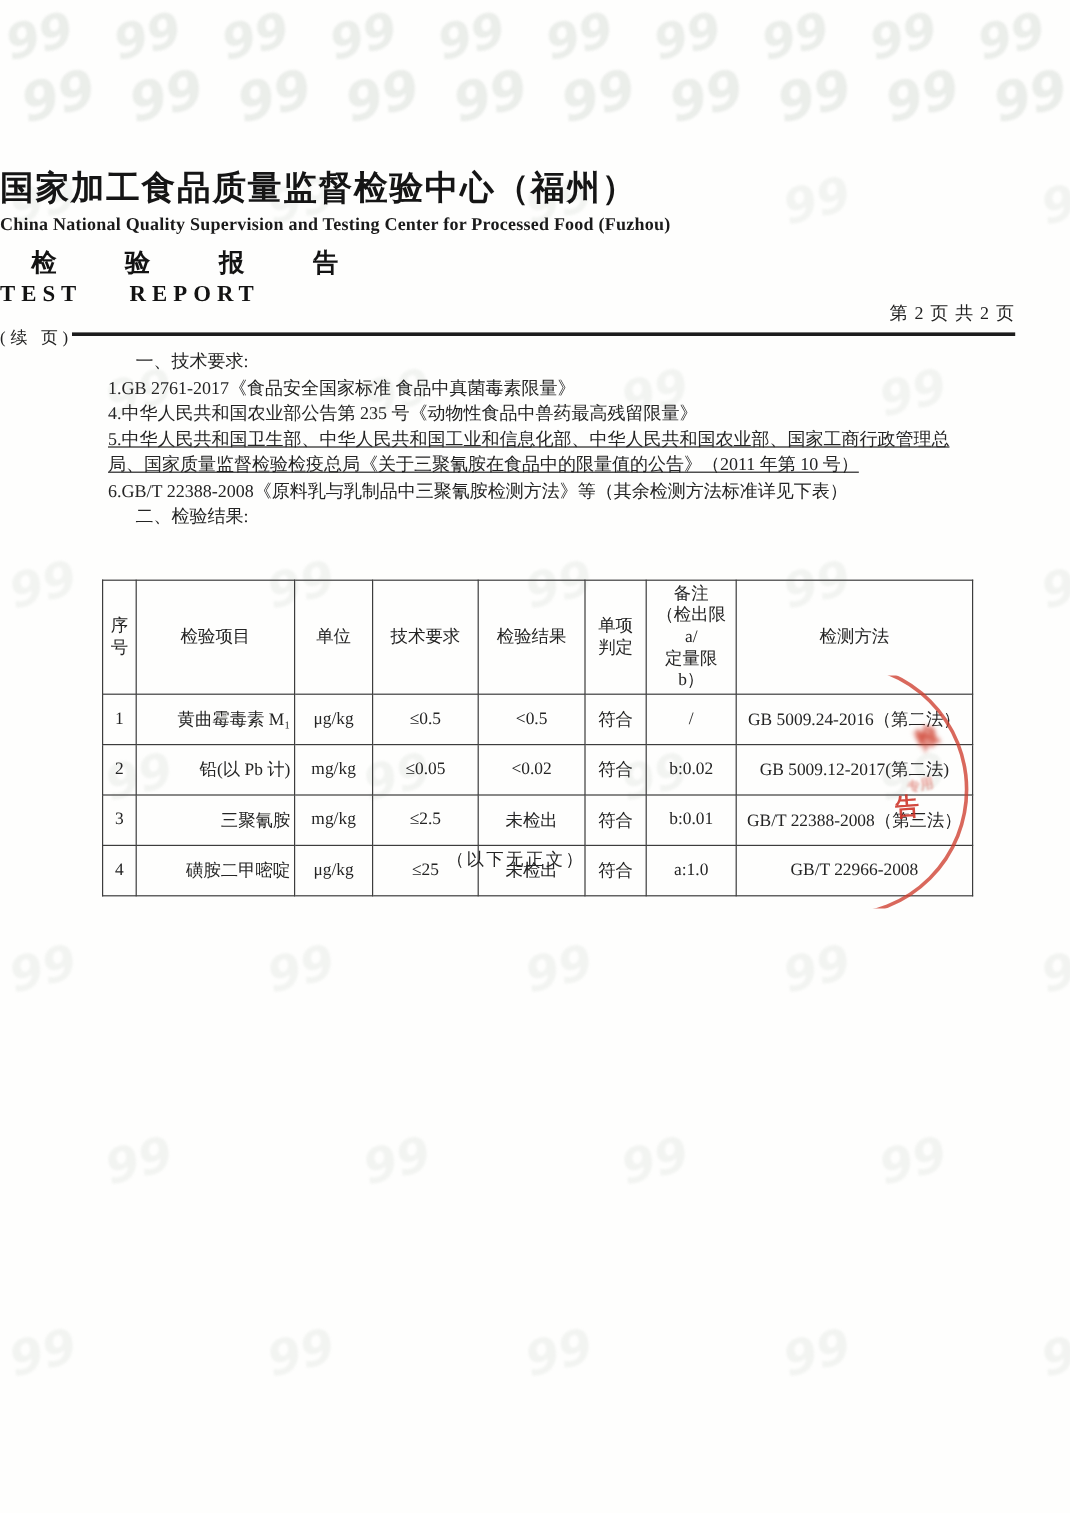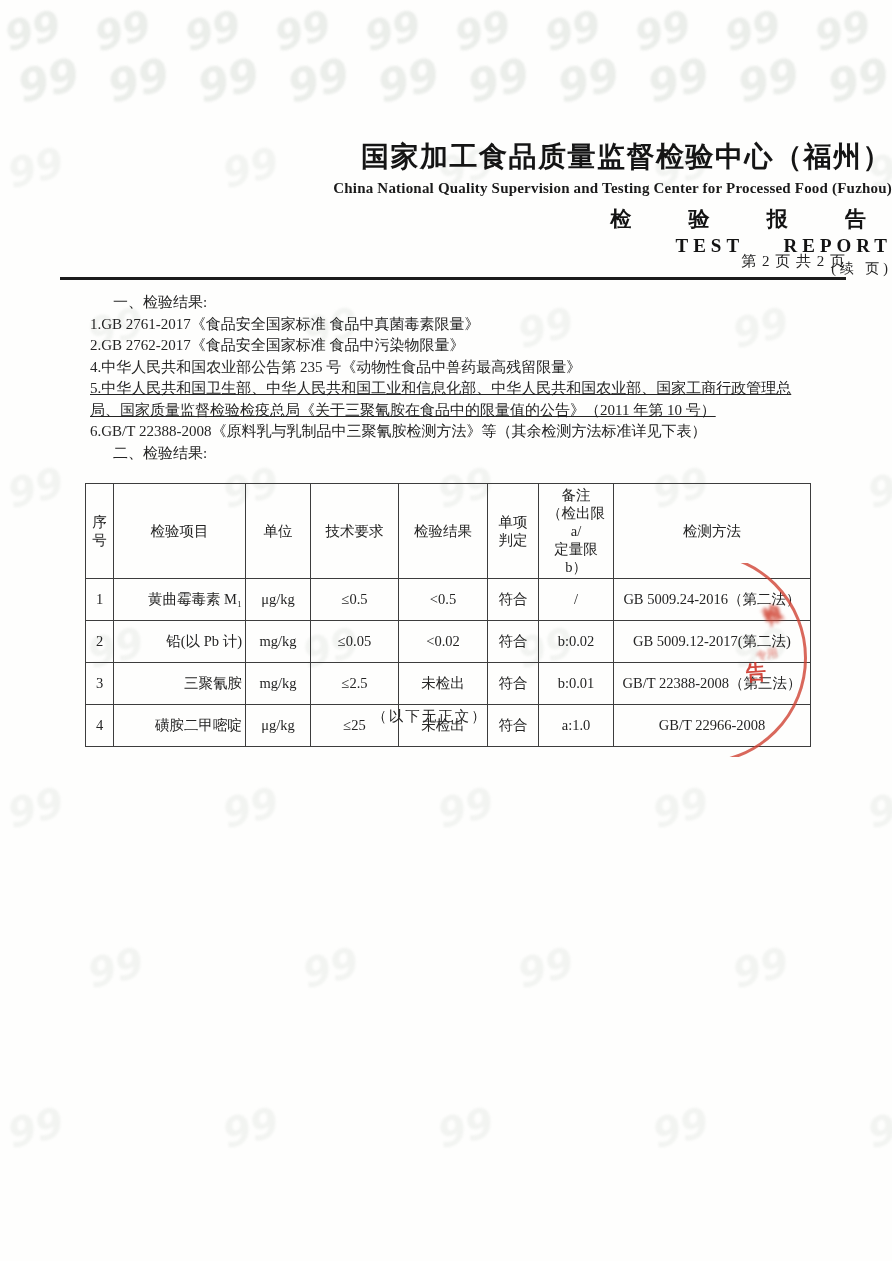--- a/index.html
+++ b/index.html
@@ -17,38 +17,38 @@
     font-family:"DejaVu Sans", sans-serif;
     font-style:italic;font-weight:bold;
     color:rgba(198,205,196,0.38);
     filter:blur(1px);
     transform:rotate(-14deg);
     user-select:none;
     pointer-events:none;
   }
   .page{position:absolute;left:0;top:0;width:892px;height:1261px;}
 
-  .header{position:absolute;left:0;top:138px;width:892px;text-align:right;}
+  .header{position:absolute;left:0;top:138px;width:892px;text-align:left;}
   .cn-title{
     font-size:28px;font-weight:bold;letter-spacing:1.5px;color:#151515;
   }
   .en-title{
     font-size:15px;font-weight:bold;margin-top:4px;color:#1a1a1a;
     letter-spacing:0.2px;
   }
   .report-title{
     font-size:21px;font-weight:bold;letter-spacing:26px;margin-top:8px;
     text-indent:26px;color:#131313;
   }
   .report-title-en{
     font-size:19px;font-weight:bold;letter-spacing:5px;word-spacing:30px;
     margin-top:2px;color:#131313;
   }
   .continuation{
-    font-size:14px;margin-top:3px;letter-spacing:4px;color:#222;
+    font-size:14px;margin-top:16px;letter-spacing:4px;color:#222;
   }
   .report-no{
     position:absolute;left:62px;top:250px;font-size:15px;color:#222;
     letter-spacing:1px;
   }
   .report-no .num{margin-left:20px;font-family:"Liberation Mono", monospace;letter-spacing:0;}
   .page-no{
     position:absolute;right:46px;top:252px;font-size:15px;color:#222;letter-spacing:1px;
   }
   .rule{
@@ -178,23 +178,22 @@
     <div class="report-title">检 验 报 告</div>
     <div class="report-title-en">TEST REPORT</div>
     <div class="continuation">(续 页)</div>
   </div>
 
   <div class="page-no">第 2 页  共 2 页</div>
 
   <div class="rule"></div>
 
   <div class="basis">
-    <div class="heading">一、检验结果:</div>
+    <div class="heading">一、技术要求:</div>
     <div class="item">1.GB 2761-2017《食品安全国家标准 食品中真菌毒素限量》</div>
-    <div class="item">2.GB 2762-2017《食品安全国家标准 食品中污染物限量》</div>
     <div class="item">4.中华人民共和国农业部公告第 235 号《动物性食品中兽药最高残留限量》</div>
     <div class="item item5">5.中华人民共和国卫生部、中华人民共和国工业和信息化部、中华人民共和国农业部、国家工商行政管理总局、国家质量监督检验检疫总局《关于三聚氰胺在食品中的限量值的公告》（2011 年第 10 号）</div>
     <div class="item">6.GB/T 22388-2008《原料乳与乳制品中三聚氰胺检测方法》等（其余检测方法标准详见下表）</div>
     <div class="heading">二、检验结果:</div>
   </div>
 
   <table class="result-table">
     <colgroup>
       <col style="width:28px">
         <col style="width:132px">

